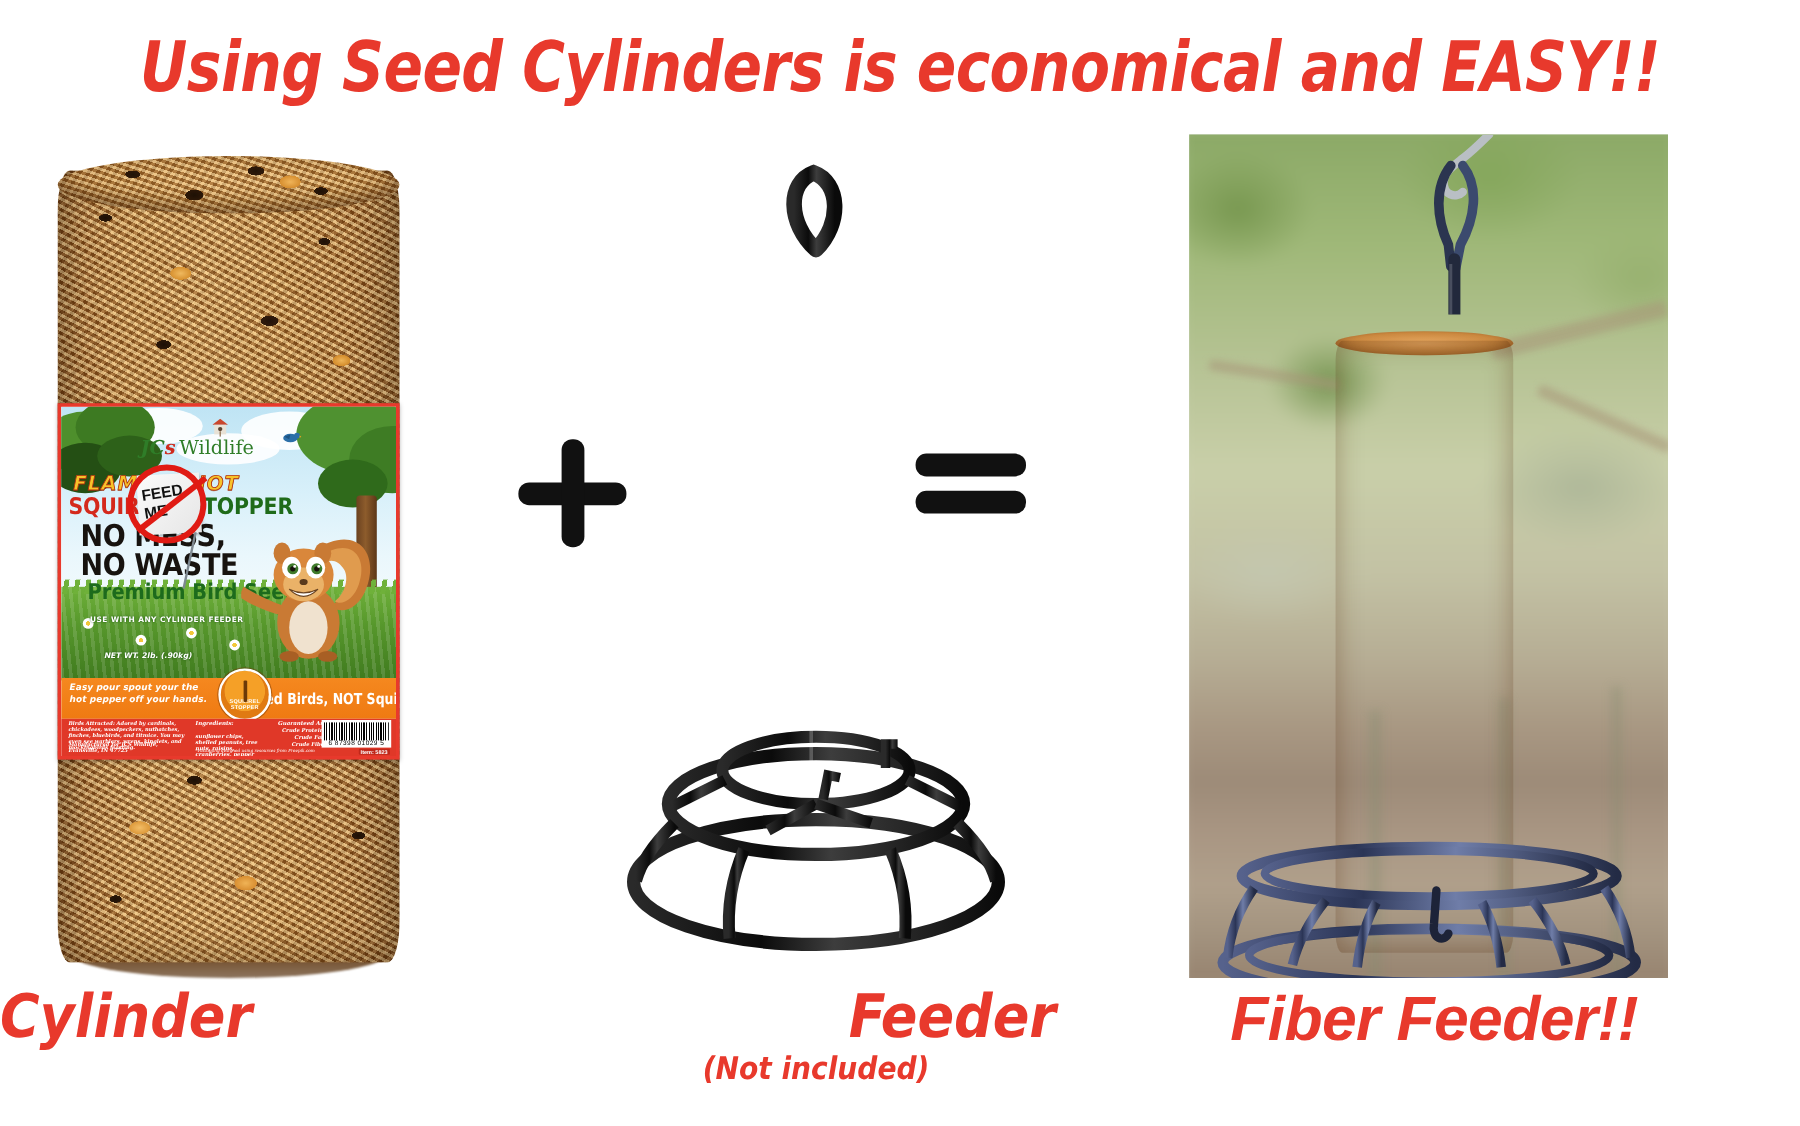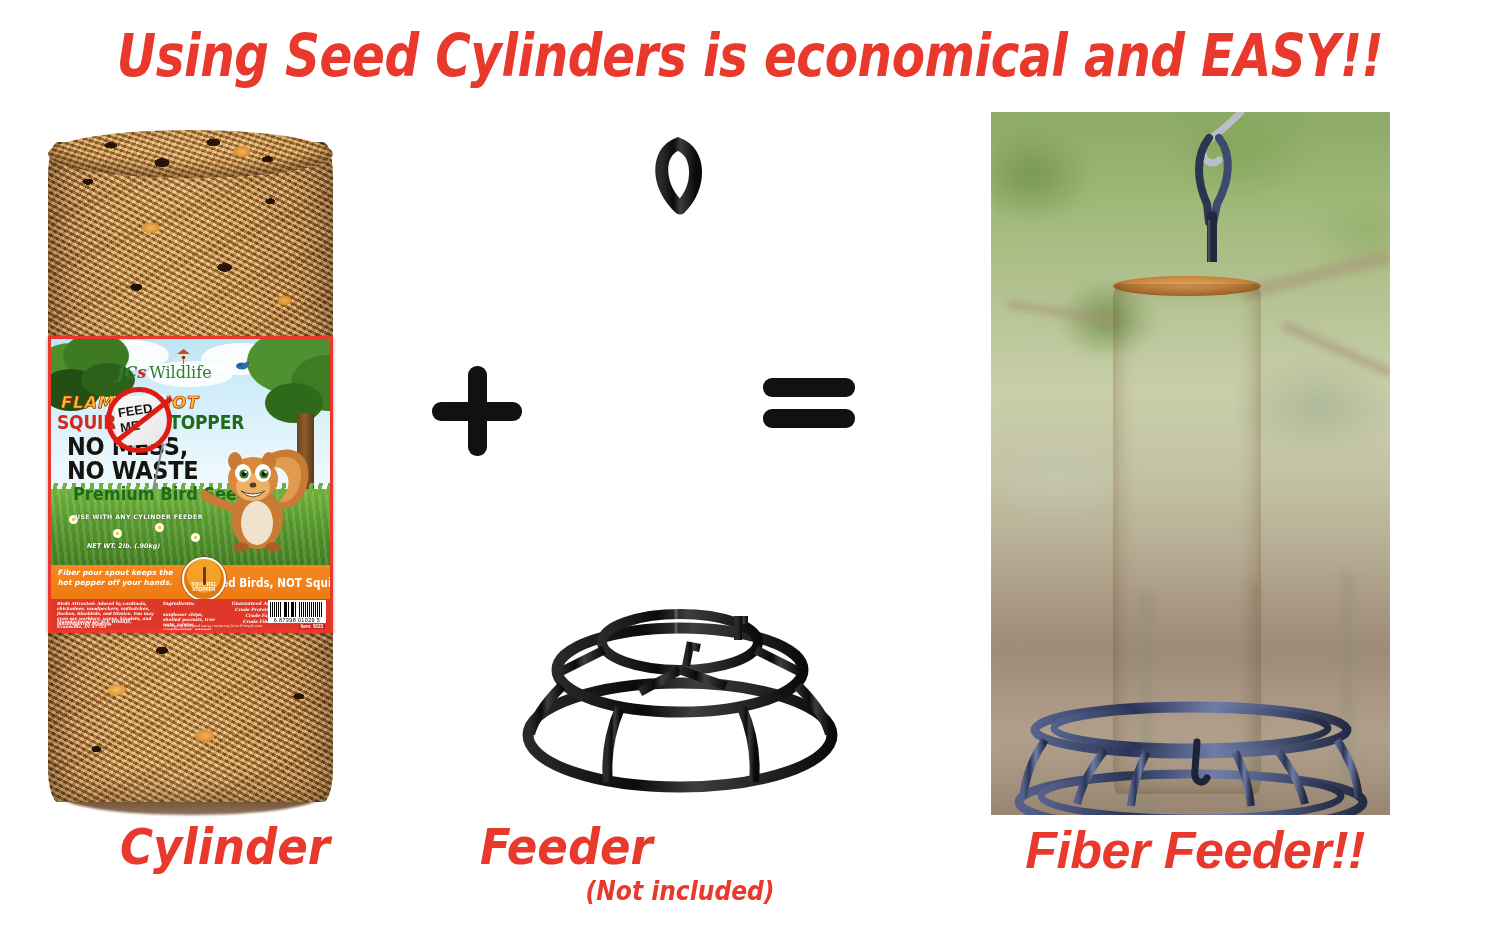--- a/index.html
+++ b/index.html
@@ -321,26 +321,26 @@
 
   
   #ph-feeder { position:absolute; left:18px; top:586px; width:364px; height:135px; }
 
   
   .caption {
     position:absolute; color:#E8392C; white-space:nowrap;
     font-weight:bold; font-style:italic;
   }
   #cap-cylinder {
-    left:0; top:818px; width:330px; text-align:right;
+    left:0; top:818px; width:330px; text-align:left;
     font-family:"DejaVu Sans Condensed","Liberation Sans Narrow","Liberation Sans",sans-serif;
     font-size:50px;
   }
   #cap-feeder {
-    left:480px; top:818px; width:400px; text-align:left;
+    left:480px; top:818px; width:400px; text-align:right;
     font-family:"DejaVu Sans Condensed","Liberation Sans Narrow","Liberation Sans",sans-serif;
     font-size:50px;
   }
   #cap-feeder-sub {
     left:480px; top:876px; width:400px; text-align:center;
     font-family:"DejaVu Sans Condensed","Liberation Sans Narrow","Liberation Sans",sans-serif;
     font-size:26px;
   }
   #cap-bird-feeder {
     left:960px; top:820px; width:470px; text-align:center;
@@ -456,21 +456,21 @@
 
           <ellipse cx="52" cy="68" rx="3.4" ry="2.6" fill="#5a3a1c"></ellipse>
           <path d="M40 74 Q52 86 64 74 Q52 80 40 74 Z" fill="#fff" stroke="#6b4420" stroke-width="1"></path>
 
           <ellipse cx="40" cy="130" rx="8" ry="4.5" fill="#a85f24"></ellipse>
           <ellipse cx="72" cy="130" rx="8" ry="4.5" fill="#a85f24"></ellipse>
         </svg>
       </div>
 
       <div id="lbl-orange"></div>
-      <div id="lbl-orange-l">Fiber pour spout keeps the hot pepper off your hands.</div>
+      <div id="lbl-orange-l">Easy pour spout your the hot pepper off your hands.</div>
       <div id="lbl-orange-r">Feed Birds, NOT Squirrels!</div>
       <div id="lbl-seal">
         <div id="lbl-seal-txt" style="white-space:pre-line;">SQUIRREL
 STOPPER</div>
       </div>
 
       <div id="lbl-red"></div>
       <div class="lbl-fine" id="fine-attracted">Birds Attracted: Adored by cardinals, chickadees, woodpeckers, nuthatches, finches, bluebirds, and titmice. You may even see warblers, wrens, kinglets, and mockingbirds feasting.</div>
       <div class="lbl-fine" id="fine-mfg">Manufactured for JCS Wildlife, Evansville, IN 47725</div>
       <div class="lbl-fine" id="fine-ingred-h">Ingredients:</div>

